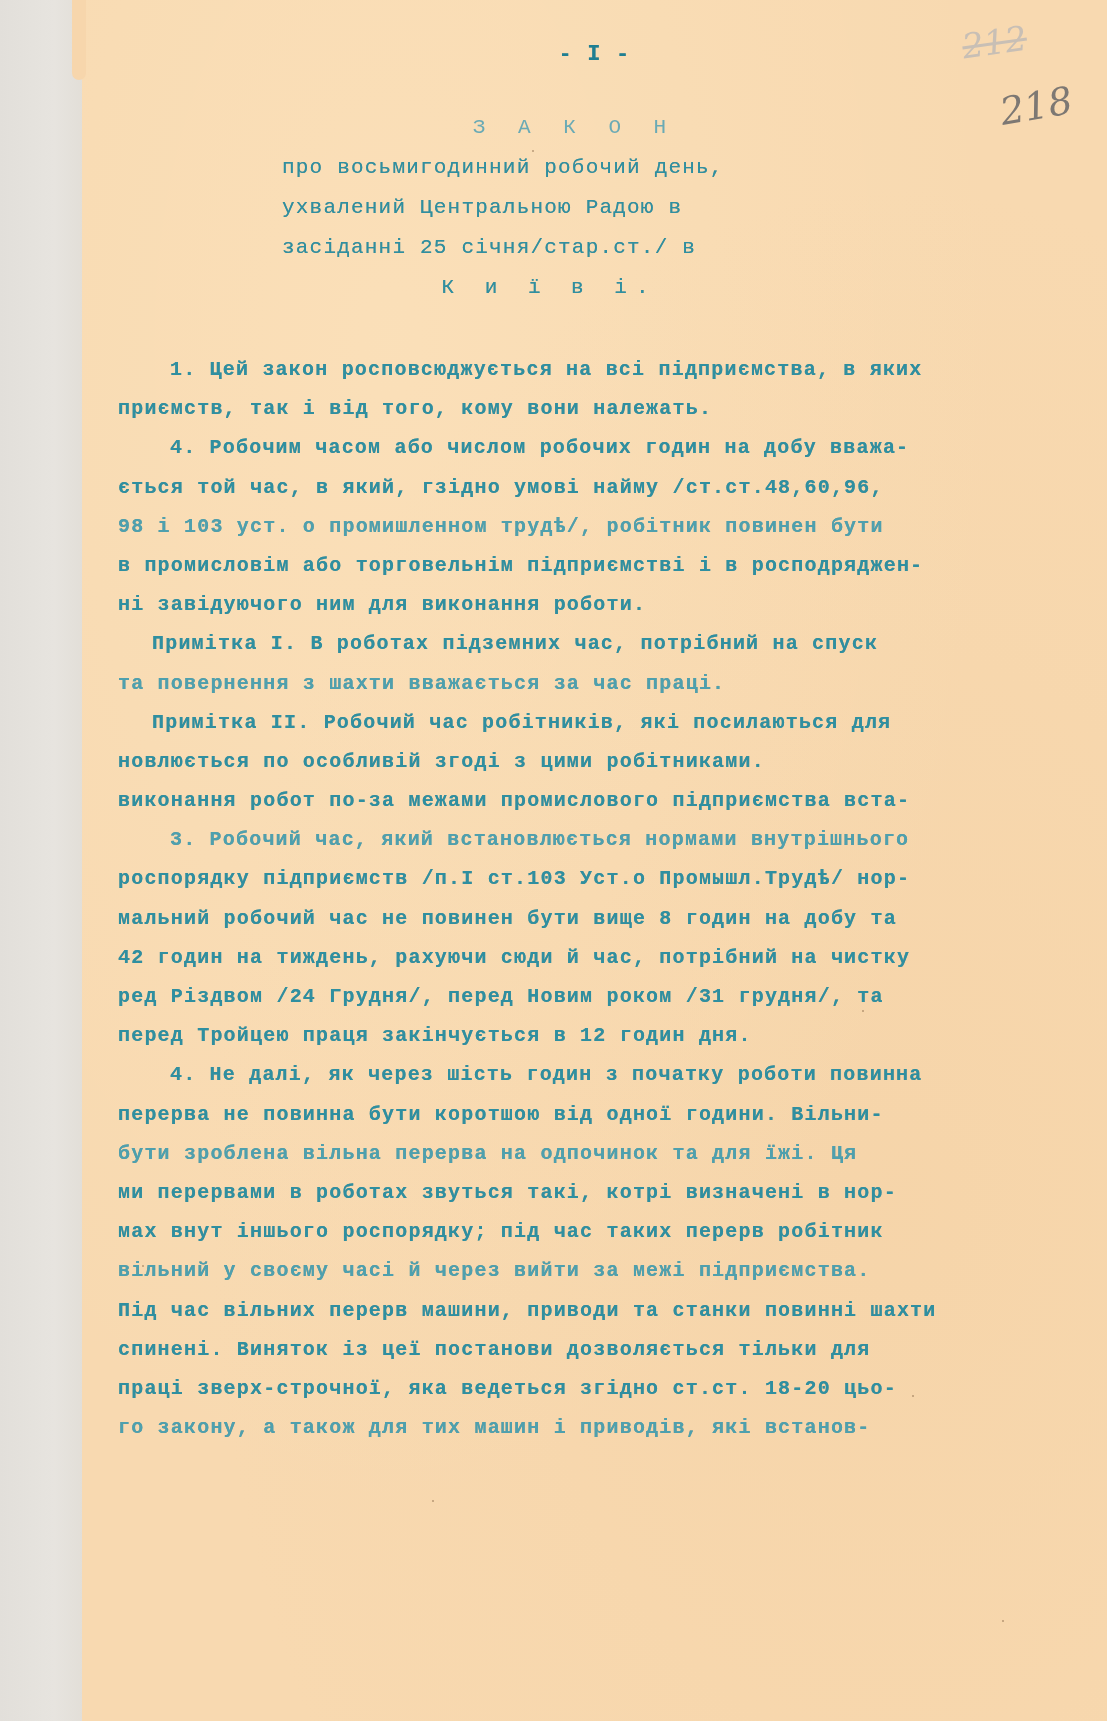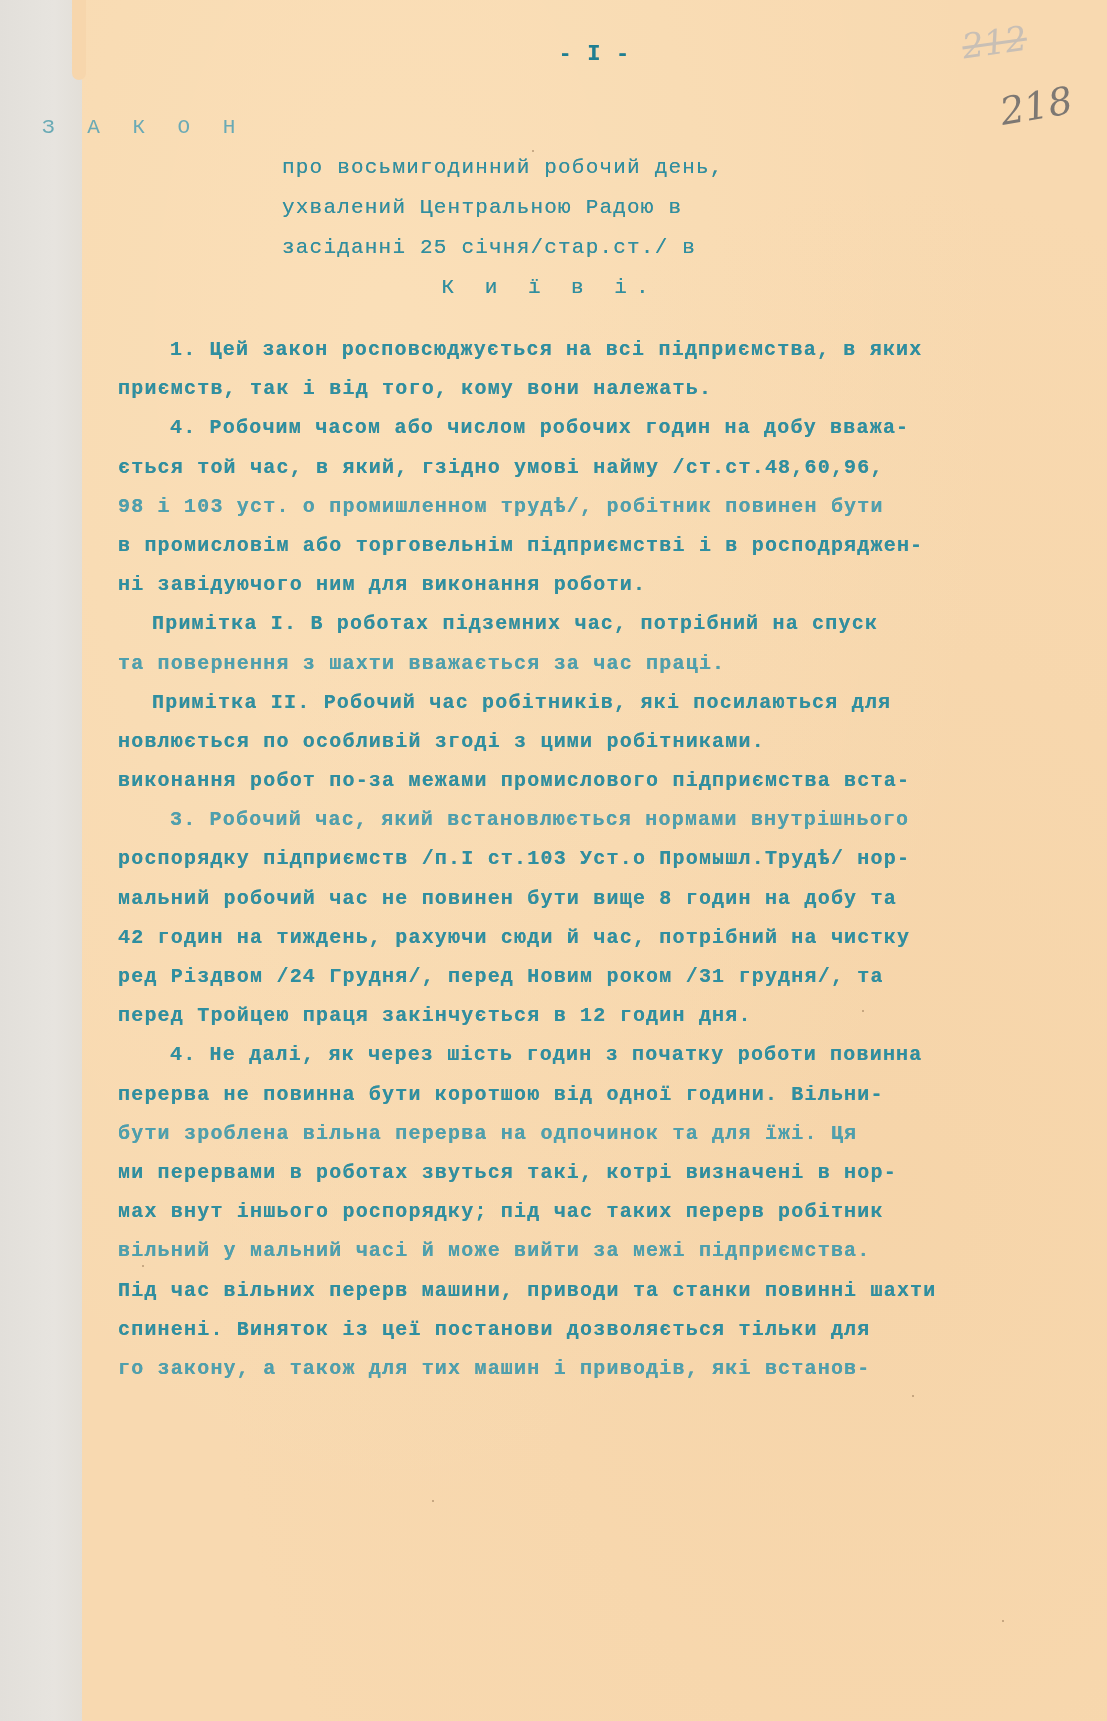--- a/index.html
+++ b/index.html
@@ -76,21 +76,21 @@
       color: #7d7873;
       transform: rotate(-10deg);
       white-space: nowrap;
     }
     .title-block {
       position: absolute;
       left: 0; width: 1025px;
       top: 108px;
     }
     .title-word {
-      text-align: left;
+      text-align: center;
       font-size: 21px;
       letter-spacing: 10px;
       color: #6aaab5;
       height: 40px;
       line-height: 40px;
       margin-left: -40px;
     }
     .subtitle-line {
       position: relative;
       left: 200px;
@@ -101,21 +101,21 @@
     }
     .subtitle-line.center {
       left: 0;
       text-align: center;
       letter-spacing: 9px;
       margin-left: -90px;
     }
     .body-text {
       position: absolute;
       left: 36px;
-      top: 330px;
+      top: 350px;
       width: 900px;
     }
     .line {
       font-size: 20px;
       height: 39.2px;
       line-height: 39.2px;
       white-space: pre;
       font-weight: bold;
     }
     .line.faint { color: #4ea0ae; }
@@ -167,23 +167,24 @@
       <div class="line ink">роспорядку підприємств /п.І ст.103 Уст.о Промышл.Трудѣ/ нор-</div>
       <div class="line ink">мальний робочий час не повинен бути вище 8 годин на добу та</div>
       <div class="line ink">42 годин на тиждень, рахуючи сюди й час, потрібний на чистку</div>
       <div class="line ink">ред Різдвом /24 Грудня/, перед Новим роком /31 грудня/, та</div>
       <div class="line ink">перед Тройцею праця закінчується в 12 годин дня.</div>
       <div class="line ink indent">4. Не далі, як через шість годин з початку роботи повинна</div>
       <div class="line ink">перерва не повинна бути коротшою від одної години. Вільни-</div>
       <div class="line ink faint">бути зроблена вільна перерва на одпочинок та для їжі. Ця</div>
       <div class="line ink">ми перервами в роботах звуться такі, котрі визначені в нор-</div>
       <div class="line ink">мах внут іншього роспорядку; під час таких перерв робітник</div>
-      <div class="line ink faint">вільний у мальний часі й може вийти за межі підприємства.</div>
+      <div class="line ink faint">вільний у своєму часі й через вийти за межі підприємства.</div>
       <div class="line ink">Під час вільних перерв машини, приводи та станки повинні шахти</div>
       <div class="line ink">спинені. Виняток із цеї постанови дозволяється тільки для</div>
+      <div class="line ink">праці зверх-строчної, яка ведеться згідно ст.ст. 18-20 цьо-</div>
       <div class="line ink faint">го закону, а також для тих машин і приводів, які встанов-</div>
     </div>
 
   <div class="speck" style="left:450px; top:150px;"></div>
   <div class="speck" style="left:780px; top:1010px;"></div>
   <div class="speck" style="left:60px; top:1265px;"></div>
   <div class="speck" style="left:830px; top:1395px;"></div>
   <div class="speck" style="left:350px; top:1500px;"></div>
   <div class="speck" style="left:920px; top:1620px;"></div>
 </div>

